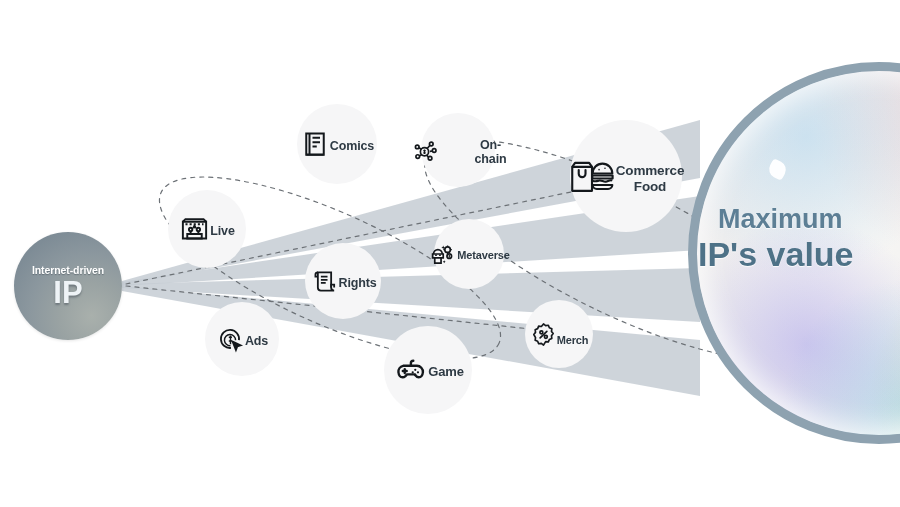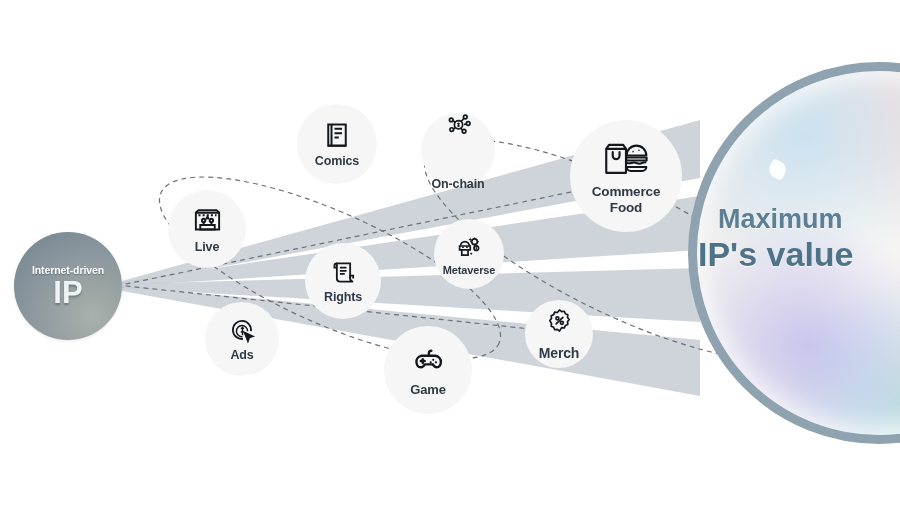--- a/index.html
+++ b/index.html
@@ -105,21 +105,21 @@
     font-weight: bold;
     line-height: 1.15;
     text-shadow: 0 1px 1px rgba(255,255,255,0.85);
   }
   
   .node {
     position: absolute;
     border-radius: 50%;
     background: #f6f6f7;
     display: flex;
-    flex-direction: column;
+    flex-direction: row;
     align-items: center;
     justify-content: center;
     z-index: 5;
   }
   .node .node-icon {
     display: block;
     line-height: 0;
   }
   .node .node-label {
     color: #2e3a44;
@@ -283,21 +283,21 @@
 
   <div class="node" style="left:525px; top:300px; width:68px; height:68px;">
     <span class="node-icon">
       <svg width="27" height="27" viewBox="0 0 24 24" fill="none" stroke="#14181c" stroke-width="1.5" stroke-linejoin="round">
         <path d="M12 2.6l1.9 1.5 2.4-.3.9 2.2 2.2.9-.3 2.4 1.5 1.9-1.5 1.9.3 2.4-2.2.9-.9 2.2-2.4-.3L12 21.4l-1.9-1.5-2.4.3-.9-2.2-2.2-.9.3-2.4L3.4 12l1.5-1.9-.3-2.4 2.2-.9.9-2.2 2.4.3z"></path>
         <circle cx="10.1" cy="10.1" r="1.3"></circle>
         <circle cx="14.1" cy="14.1" r="1.3"></circle>
         <path d="M15 9.2l-6 5.8" stroke-linecap="round"></path>
       </svg>
     </span>
-    <span class="node-label" style="font-size:14px; margin-top:12px;">Merch</span>
+    <span class="node-label" style="font-size:11px; margin-top:12px;">Merch</span>
   </div>
 
   <div class="node" style="left:570px; top:120px; width:112px; height:112px;justify-content:center;">
     <span class="node-icon">
       <svg width="48" height="42" viewBox="0 0 34 26" fill="none" stroke="#14181c" stroke-width="1.5" stroke-linejoin="round">
         <path d="M3 6.5h14v17H3z"></path>
         <path d="M3 6.5l2-2.8h10l2 2.8"></path>
         <path d="M7.6 8.8v2.6a2.4 2.4 0 0 0 4.8 0V8.8" stroke-linecap="round"></path>
         <path d="M17.4 11.2a7 7 0 0 1 14 0z"></path>
         <path d="M17.2 12.6h14.4v2.2H17.2z"></path>

